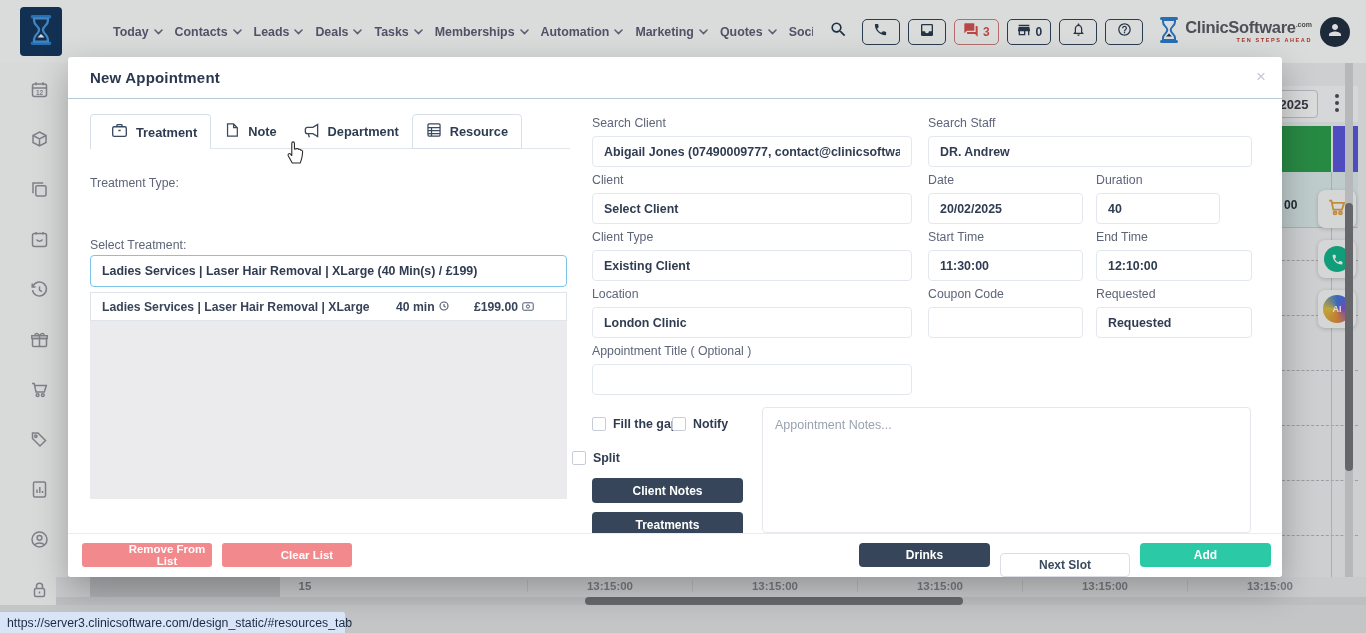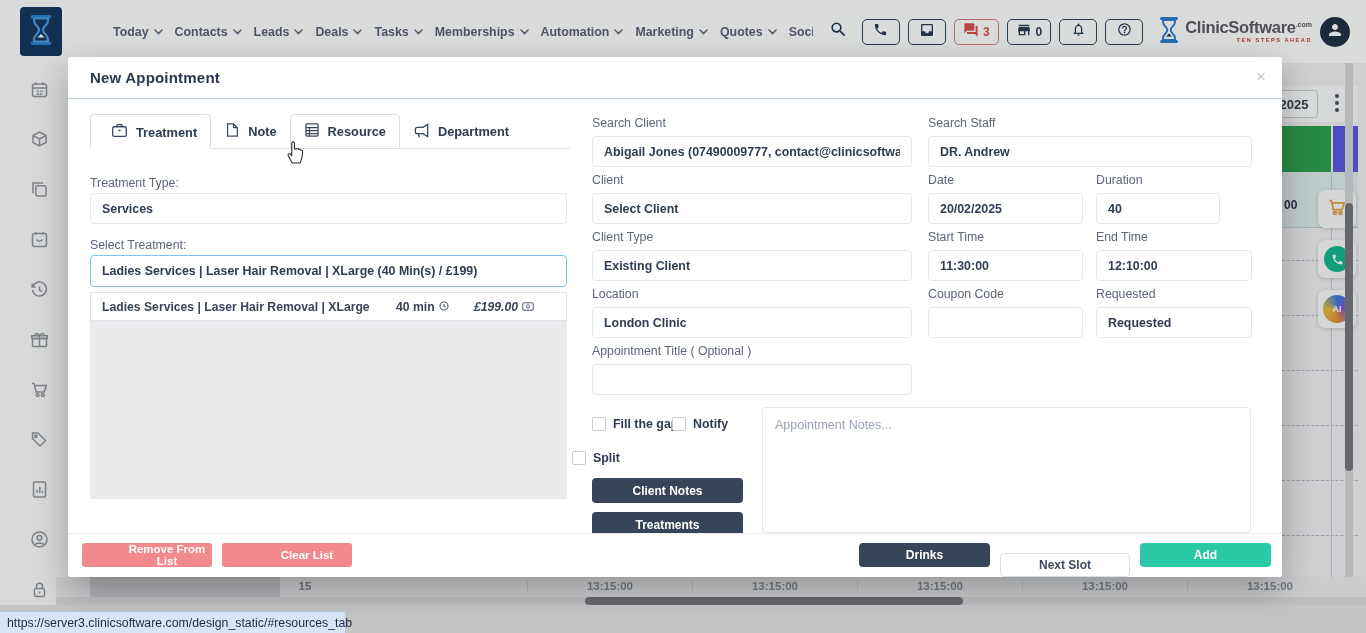--- a/index.html
+++ b/index.html
@@ -85,21 +85,21 @@
 
   
   .flabel { position:absolute; font-size:12.3px; font-weight:500; color:#5d6578; }
   .finput { position:absolute; height:31px; border:1px solid #e3e7ee; border-radius:4px; background:#fff;
             font:700 12.4px "Liberation Sans",sans-serif; color:#303c51; padding:0 11px; outline:none; }
   .finput-focus { border:1.5px solid #7cc4e8; }
   .trow { position:absolute; display:flex; align-items:center; border:1px solid #dfe3ea; background:#fff;
           font-size:12.2px; font-weight:700; color:#38445a; cursor:pointer; }
   .trow-name { flex:1; padding-left:11px; }
   .trow-dur { width:78px; display:flex; align-items:center; gap:4px; }
-  .trow-price { width:92px; display:flex; align-items:flex-start; gap:4px;font-style:italic; }
+  .trow-price { width:92px; display:flex; align-items:flex-start; gap:4px; }
   .tlist { position:absolute; background:#ebebee; }
   .cbrow { position:absolute; display:flex; gap:7px; align-items:center; font-size:12.4px; font-weight:700; color:#2f3b50; cursor:pointer; }
   .cbbox { width:14px; height:14px; border:1.5px solid #c7cdd8; border-radius:2px; background:#fff; }
   .notes { position:absolute; border:1px solid #e4e7ee; border-radius:4px; resize:none; outline:none;
            font:500 12.5px "Liberation Sans",sans-serif; color:#303c51; padding:10px 12px; }
   .notes::placeholder { color:#9aa2b1; }
 
   
   .btn { position:absolute; border:none; border-radius:4px; font-family:"Liberation Sans",sans-serif; cursor:pointer; }
   .darkbtn { background:#36455a; color:#fff; font-size:12px; font-weight:700; }
@@ -365,38 +365,37 @@
               <path d="M6.3 5V3.4c0-.4.3-.7.7-.7h4c.4 0 .7.3.7.7V5M7.8 9h2.4"></path>
             </svg></span>
         <span>Treatment</span>
       </button>
       <button class="tab">
         <span><svg width="16" height="16" viewBox="0 0 18 18" fill="none" stroke="#3a4962" stroke-width="1.4">
               <path d="M4 2.2h6.8L15 6.4v9.4H4zM10.8 2.2v4.2H15"></path>
             </svg></span>
         <span>Note</span>
       </button>
+      <button class="tab">
+        <span><svg width="17" height="17" viewBox="0 0 18 18" fill="none" stroke="#3a4962" stroke-width="1.4">
+              <path d="M15.5 2.5v13l-5-3.2H4.5a2 2 0 0 1-2-2V7.7a2 2 0 0 1 2-2h6zM5.5 12.5l1.3 3.6"></path>
+            </svg></span>
+        <span>Department</span>
+      </button>
       <button class="tab tab-hover">
         <span><svg width="16" height="16" viewBox="0 0 18 18" fill="none" stroke="#3a4962" stroke-width="1.4">
               <rect x="2.2" y="2.2" width="13.6" height="13.6" rx="1.2"></rect>
               <path d="M2.2 6.3h13.6M2.2 9.7h13.6M2.2 13.1h13.6M6.2 6.3v9.5"></path>
             </svg></span>
         <span>Resource</span>
       </button>
-      <button class="tab">
-        <span><svg width="17" height="17" viewBox="0 0 18 18" fill="none" stroke="#3a4962" stroke-width="1.4">
-              <path d="M15.5 2.5v13l-5-3.2H4.5a2 2 0 0 1-2-2V7.7a2 2 0 0 1 2-2h6zM5.5 12.5l1.3 3.6"></path>
-            </svg></span>
-        <span>Department</span>
-      </button>
     </div>
     <div class="tabline"></div>
 
     <label class="flabel" style="left:22px; top:77px;">Treatment Type:</label>
-    <input class="finput" style="left: 22px; top: 94px; width: 477px;" readonly="" value="Services">
     <label class="flabel" style="left:22px; top:139px;">Select Treatment:</label>
     <input class="finput finput-focus" style="left: 22px; top: 156px; width: 477px; height: 32px;" value="Ladies Services | Laser Hair Removal | XLarge (40 Min(s) / £199)">
     <div class="trow" style="left:22px; top:193px; width:477px; height:29px;">
       <span class="trow-name">Ladies Services |  Laser Hair Removal |  XLarge</span>
       <span class="trow-dur">
         <span>40 min</span>
         <span><svg width="10" height="10" viewBox="0 0 10 10" fill="none" stroke="#4c5870" stroke-width="1.1">
               <circle cx="5" cy="5" r="4"></circle>
               <path d="M5 3v2.3l1.6 1"></path>
             </svg></span>

